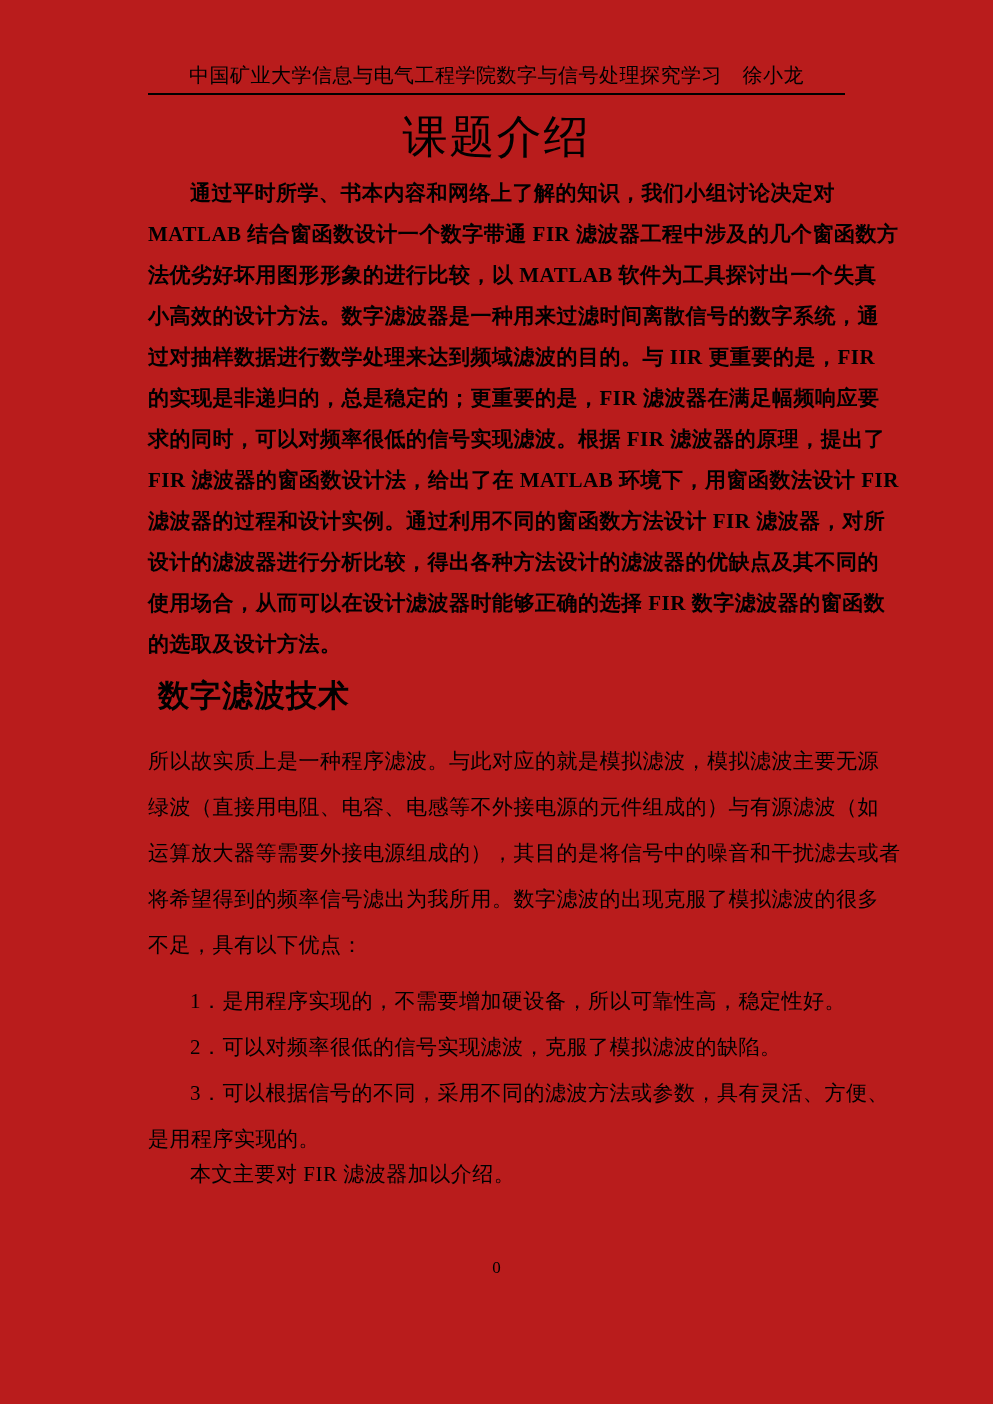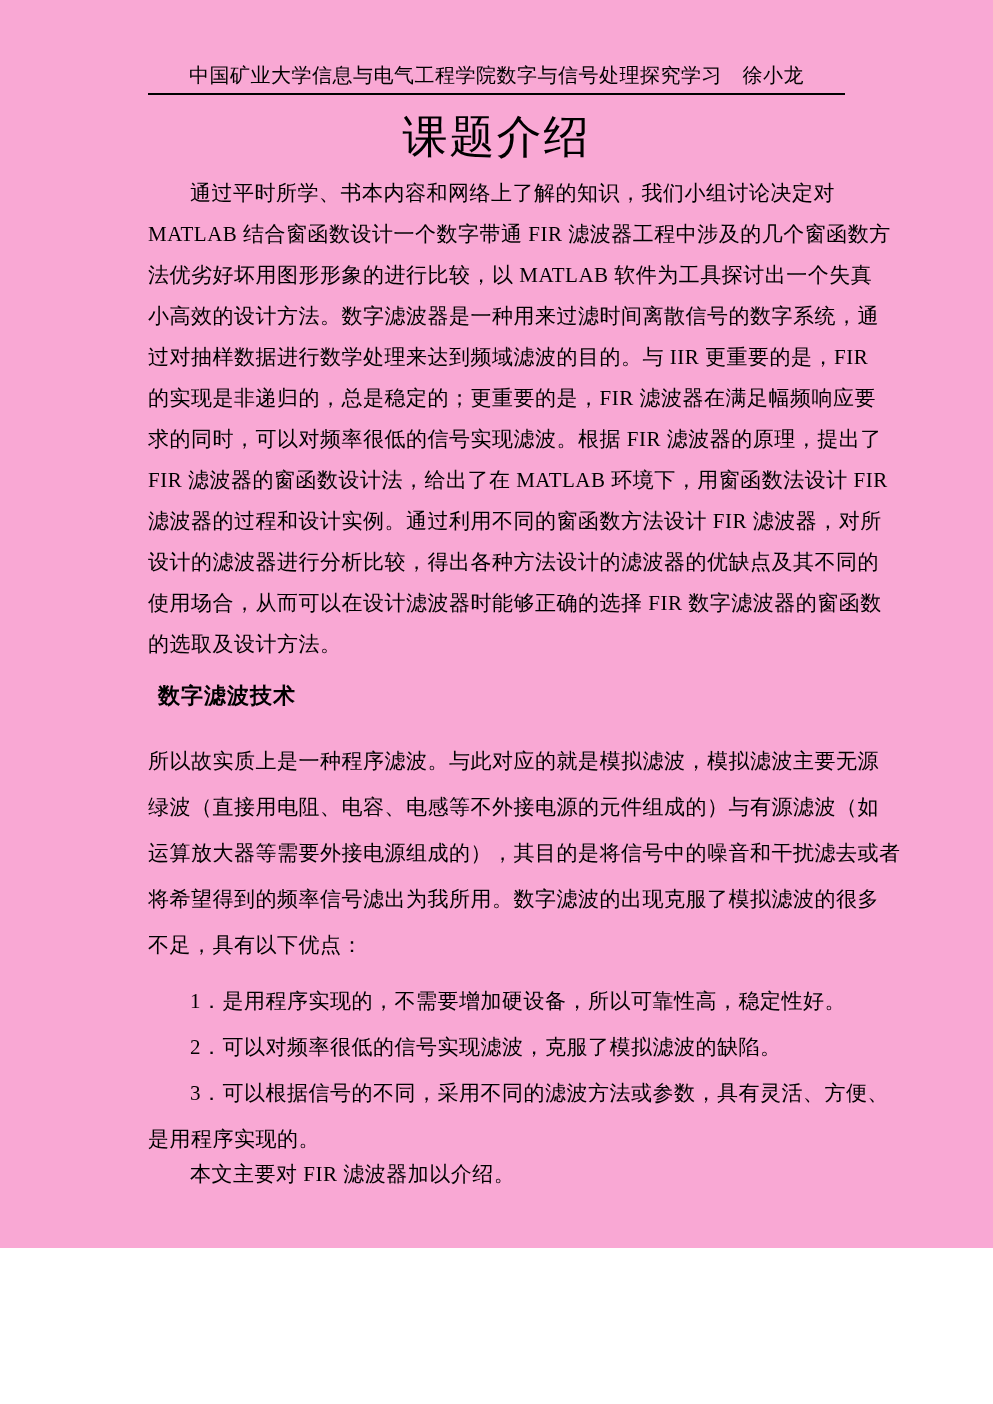--- a/index.html
+++ b/index.html
@@ -3,22 +3,22 @@
 <meta charset="utf-8">
 <style>
   html, body {
     margin: 0;
     padding: 0;
     background: #ffffff;
   }
   .page {
     position: relative;
     width: 993px;
-    height: 1248px;
-    background: #f9a8d4;
+    height: 1404px;
+    background: #b91c1c;
     color: #000000;
     font-family: "Liberation Serif", "DejaVu Serif", serif;
     overflow: hidden;
     box-sizing: border-box;
   }
   .content {
     padding: 0 148px;
   }
   .running-header {
     margin-top: 62px;
@@ -32,33 +32,33 @@
   .doc-title {
     margin: 14px 0 0 0;
     text-align: center;
     font-size: 45px;
     line-height: 56px;
     font-weight: 400;
     font-family: "Liberation Serif", "DejaVu Serif", serif;
     letter-spacing: 2px;
   }
   .para { margin: 0; }
-  .para-intro { margin-top: 8px; }
+  .para-intro { margin-top: 8px; font-weight: bold; }
   .line {
     font-size: 21px;
     white-space: nowrap;
     letter-spacing: 0.5px;
   }
   .para-intro .line { line-height: 41px; }
   .para-body .line, .adv-list .line { line-height: 46px; }
   .indent { text-indent: 42px; }
   .section-heading {
     margin: 14px 0 0 10px;
     font-family: "Liberation Sans", "DejaVu Sans", sans-serif;
-    font-size: 22px;
+    font-size: 31px;
     line-height: 34px;
     font-weight: 700;
     letter-spacing: 1px;
   }
   .para-body { margin-top: 25px; }
   .adv-list { margin-top: 10px; }
   .closing-line {
     margin-top: -8px;
     font-size: 21px;
     line-height: 40px;

